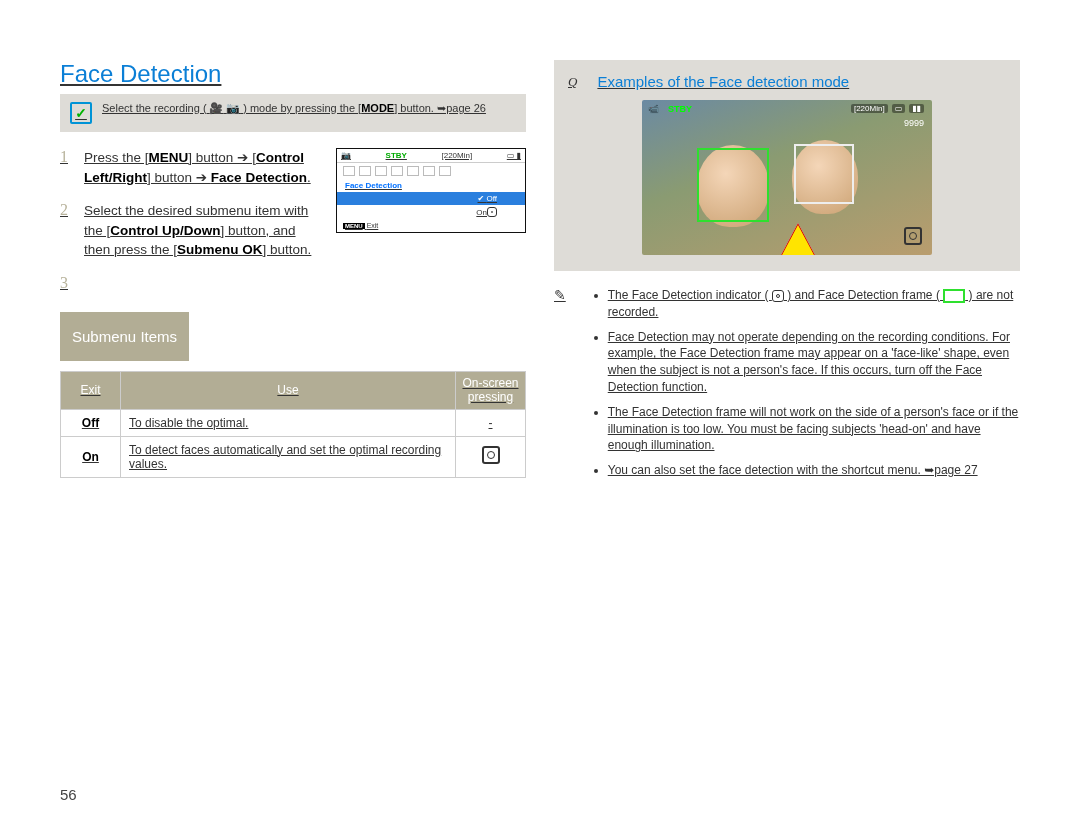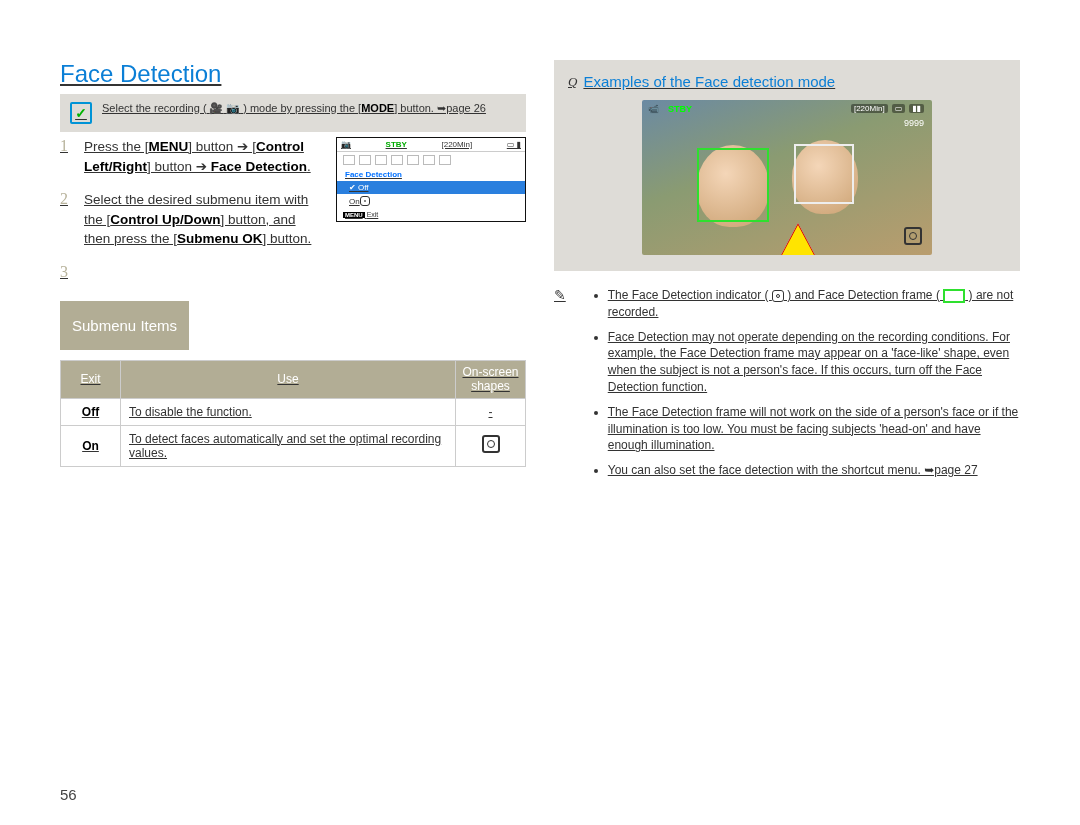--- a/index.html
+++ b/index.html
@@ -43,21 +43,21 @@
   }
 
   
   .notebox {
     background:#dedcd7;
     display:flex;
     align-items:flex-start;
     padding:8px 10px;
     gap:10px;
     font-size:11px;
-    margin-bottom:5px;
+    margin-bottom:16px;
   }
   .notebox .icon-sq {
     width:22px; height:22px;
     border:2px solid #0093d6;
     border-radius:2px;
     display:flex;
     align-items:center;
     justify-content:center;
     color:#0093d6;
     font-weight:bold;
@@ -86,21 +86,21 @@
     padding:2px 4px;
     border-bottom:1px solid #ccc;
   }
   .menu-thumb .mt-stby { color:#0a0; font-weight:bold; }
   .menu-thumb .mt-tabs {
     display:flex; gap:4px; padding:3px 6px;
     color:#aaa;
   }
   .menu-thumb .mt-tabs span { width:12px; height:10px; border:1px solid #bbb; display:inline-block; }
   .menu-thumb .mt-label { padding:2px 8px; color:#0070ff; font-weight:bold; }
-  .menu-thumb .mt-row { padding:2px 12px; display:flex; justify-content:flex-start; align-items:center; }
+  .menu-thumb .mt-row { padding:2px 28px; display:flex; justify-content:flex-end; align-items:center; }
   .menu-thumb .mt-row.sel { background:#2a7fde; color:#fff; }
   .menu-thumb .mt-exit { padding:3px 6px; font-size:7px; }
   .menu-thumb .mt-exit b { background:#000; color:#fff; padding:0 2px; font-size:6px; }
 
   
   .submenu-h {
     display:inline-block;
     background:#b2ad95;
     color:#fff;
     font-size:15px;
@@ -141,21 +141,21 @@
     border:1.5px solid #333;
     border-radius:50%;
   }
 
   
   .examples {
     background:#dedcd7;
     padding:12px 14px 16px 14px;
     margin-bottom:16px;
   }
-  .examples-head { display:flex; align-items:center; gap:6px; margin-bottom:6px; }
+  .examples-head { display:flex; align-items:center; gap:20px; margin-bottom:6px; }
   .examples-head .title { color:#0b7fd6; font-size:15px; }
   .examples-body { font-size:11px; line-height:1.4; }
 
   .example-screen {
     margin-top:10px;
     width:290px;
     height:155px;
     background:linear-gradient(160deg,#6b8aa3 0%,#8a9b72 40%,#b99d6e 100%);
     position:relative;
     border-radius:2px;
@@ -285,27 +285,27 @@
         <div class="step-num">3</div>
       </div>
 
       <div class="submenu-h">Submenu Items</div>
 
       <table class="submenu">
         <thead>
           <tr>
             <th style="width:60px">Exit</th>
             <th>Use</th>
-            <th style="width:70px">On-screen shapes</th>
+            <th style="width:70px">On-screen pressing</th>
           </tr>
         </thead>
         <tbody>
           <tr>
             <td class="c"><b>Off</b></td>
-            <td>To disable the function.</td>
+            <td>To disable the optimal.</td>
             <td class="c">-</td>
           </tr>
           <tr>
             <td class="c"><b>On</b></td>
             <td>To detect faces automatically and set the optimal recording values.</td>
             <td class="c"><span class="fd-icon"></span></td>
           </tr>
         </tbody>
       </table>
     </div>

